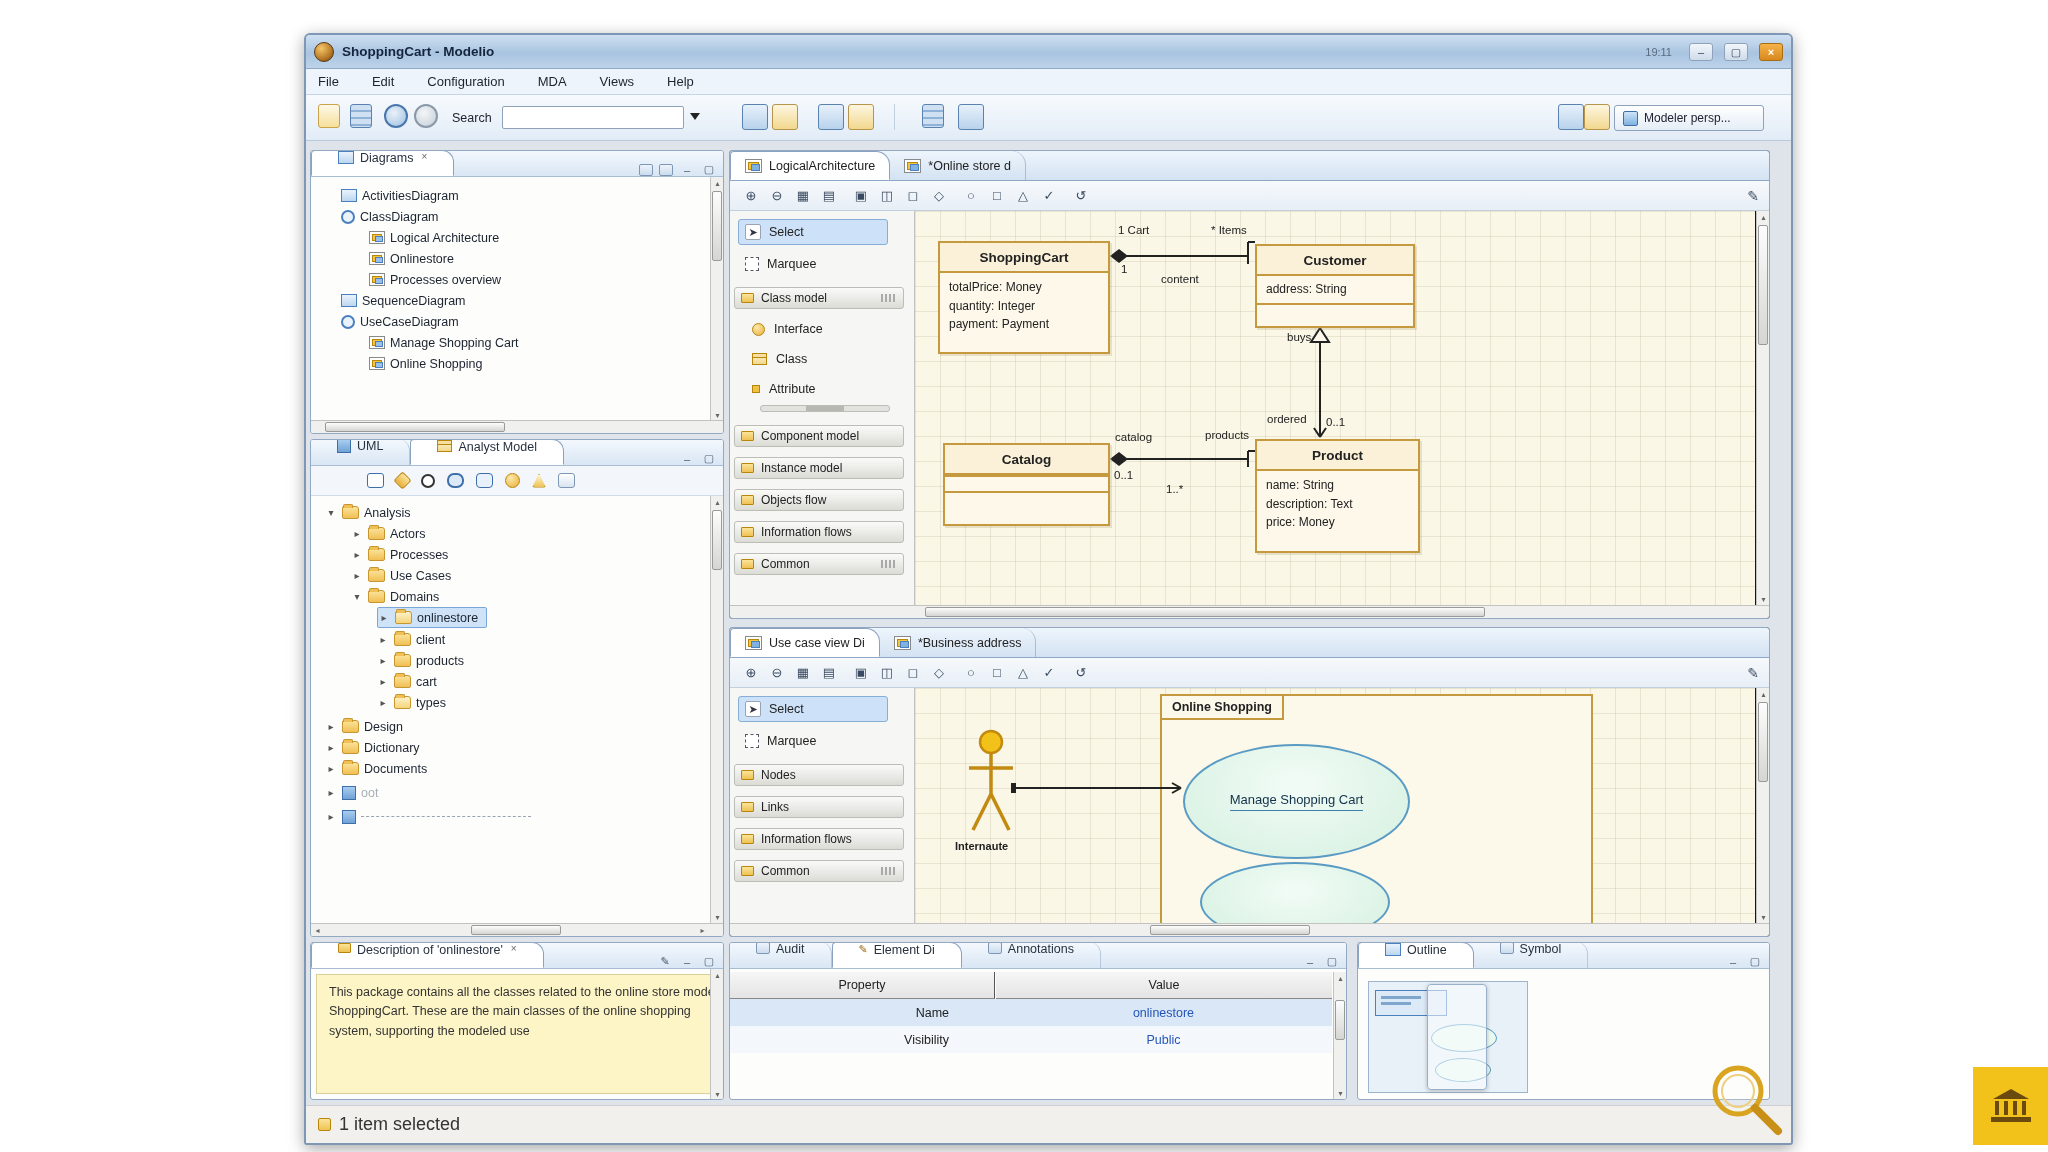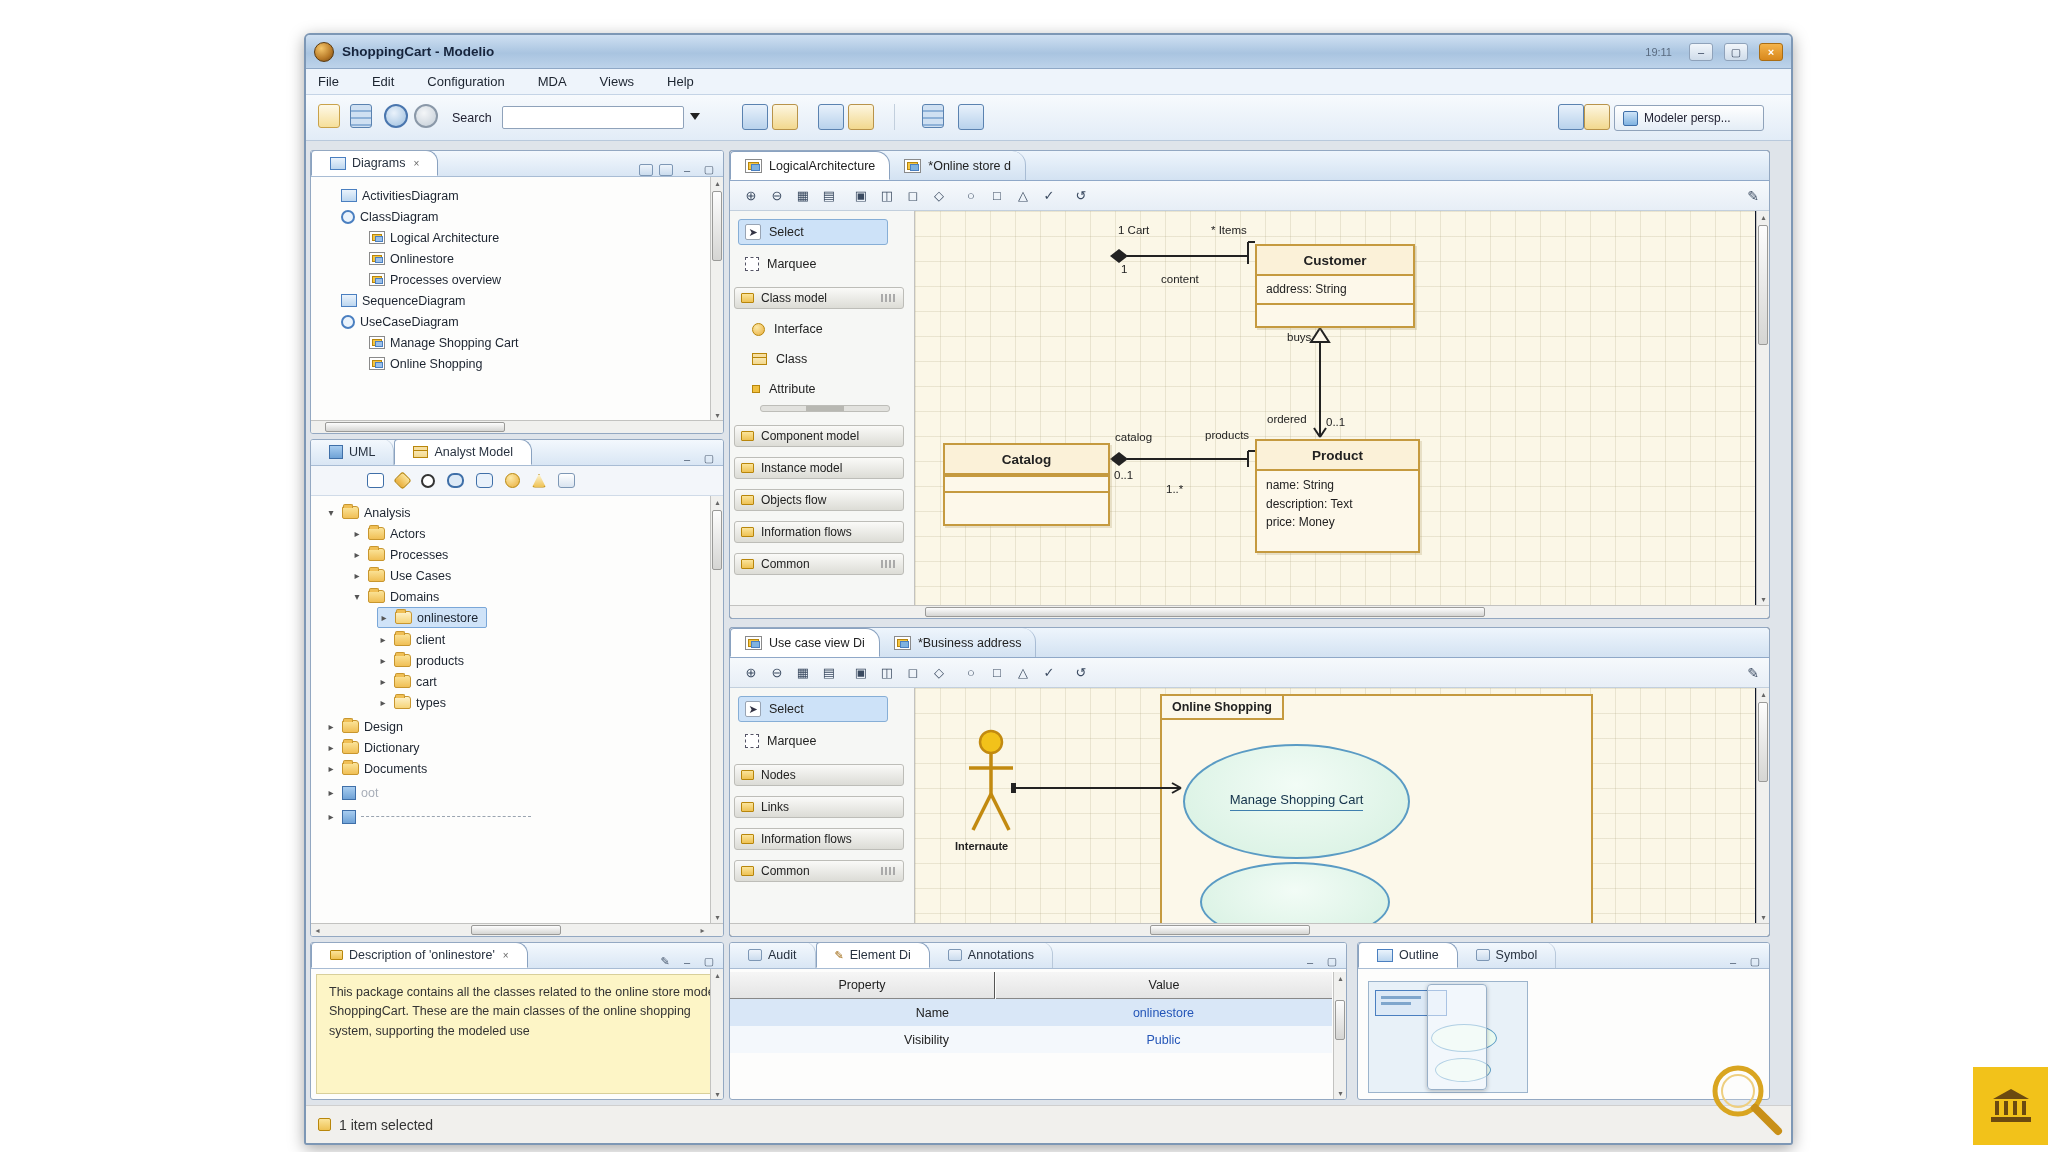--- a/index.html
+++ b/index.html
@@ -48,21 +48,21 @@
   .combo{position:absolute;top:10px;height:26px;border:1px solid #8fa2ba;border-radius:3px;
        background:linear-gradient(#ffffff,#e4edf6);display:flex;align-items:center;gap:6px;
        padding:0 8px;font-size:12px;color:#223}
   .combo .cicon{width:15px;height:15px;background:linear-gradient(#cfe4f8,#7fb2e0);border:1px solid #3f6fa8;border-radius:2px}
 
   
   .panel{position:absolute;background:#fdfdfc;border:1px solid #93a8c2;border-radius:3px;overflow:hidden}
   .ptabs{position:absolute;left:0;top:0;width:100%;height:26px;
        background:linear-gradient(#f3f8fd,#d9e6f4);border-bottom:1px solid #a8bcd4;
        display:flex;align-items:flex-end}
-  .ptab{height:26px;display:flex;align-items:center;gap:6px;padding:0 18px;font-size:12.5px;
+  .ptab{height:26px;display:flex;gap:6px;padding:0 26px;font-size:12.5px;
        color:#27313f;border-right:1px solid #b8c8da;border-radius:4px 12px 0 0;white-space:nowrap}
   .ptab.active{background:#fff;border:1px solid #8aa2c0;border-bottom:1px solid #fff;font-weight:normal}
   .ptab .x{font-size:10px;color:#666;margin-left:2px}
   .hbtns{margin-left:auto;display:flex;align-items:center;gap:6px;padding-right:6px}
   .hbtn{font-size:11px;color:#4a5a70;width:16px;text-align:center}
   .mini-ic{width:14px;height:12px;border:1px solid #7d97b5;background:linear-gradient(#eef4fb,#cbdcee);border-radius:2px}
 
   
   .trow{position:absolute;height:21px;display:flex;align-items:center;gap:5px;font-size:12.5px;color:#1c2430;white-space:nowrap}
   .trow.sel{background:#cfe3f8;border:1px solid #7aa7d8;border-radius:2px;padding-right:8px}
@@ -172,21 +172,21 @@
   .cb{width:15px;height:15px;background:#fff;border:1.5px solid #58708e;border-radius:3px;margin:0 auto}
 
   
   .thumbbox{position:absolute;background:#e8f1f8;border:1px solid #9cb4cc}
   .sliderband{position:absolute;background:rgba(250,252,255,.55);border:1px solid #99b0c8;border-radius:4px;
        box-shadow:0 1px 4px rgba(0,0,0,.25)}
 
   
   .statusbar{position:absolute;left:0;bottom:0;width:100%;height:38px;background:#f1f0ed;
        border-top:1px solid #cfcfcf;display:flex;align-items:center;gap:8px;padding:0 12px;
-       font-size:14px;color:#333}
+       font-size:18px;color:#333}
   .sic{width:13px;height:13px;background:linear-gradient(#fbe49a,#eec254);border:1px solid #b8860b;border-radius:2px}
 
   
   .badge{position:absolute;left:1973px;top:1067px;width:75px;height:78px;background:#f2c21a;
        display:flex;align-items:center;justify-content:center}
   .bank{width:40px;height:34px;position:relative}
   .bank .roof{position:absolute;left:2px;top:0;width:0;height:0;border-left:18px solid transparent;
        border-right:18px solid transparent;border-bottom:10px solid #6b4a10}
   .bank .cols{position:absolute;left:4px;top:12px;width:32px;height:14px;
        background:repeating-linear-gradient(90deg,#6b4a10 0 4px,transparent 4px 9px)}
@@ -517,20 +517,28 @@
         <polygon points="195,45 204,38 213,45 204,52" fill="#222"></polygon>
         <path d="M333 31 v22 M333 31 h7" stroke="#222" stroke-width="2" fill="none"></path>
         <polygon points="405,117 396,131 414,131" fill="#fdf8ea" stroke="#222" stroke-width="2"></polygon>
         <line x1="405" y1="131" x2="405" y2="226" stroke="#222" stroke-width="2"></line>
         <path d="M405 226 l-6,-9 M405 226 l6,-9" stroke="#222" stroke-width="2" fill="none"></path>
         <line x1="212" y1="248" x2="332" y2="248" stroke="#222" stroke-width="2"></line>
         <polygon points="195,248 204,241 213,248 204,255" fill="#222"></polygon>
         <path d="M333 240 v16 M333 240 h7" stroke="#222" stroke-width="2" fill="none"></path>
       </svg>
 
+      <div class="cls" style="left:23px;top:30px;width:172px;height:113px">
+        <div class="ct">ShoppingCart</div>
+        <div class="ca">
+          <div>totalPrice: Money</div>
+          <div>quantity: Integer</div>
+          <div>payment: Payment</div>
+        </div>
+      </div>
 
       <div class="cls" style="left:340px;top:33px;width:160px;height:84px">
         <div class="ct">Customer</div>
         <div class="ca" style="padding:4px 9px">
           <div>address: String</div>
         </div>
         <div class="sep"></div>
       </div>
 
       <div class="cls" style="left:28px;top:232px;width:167px;height:83px">

